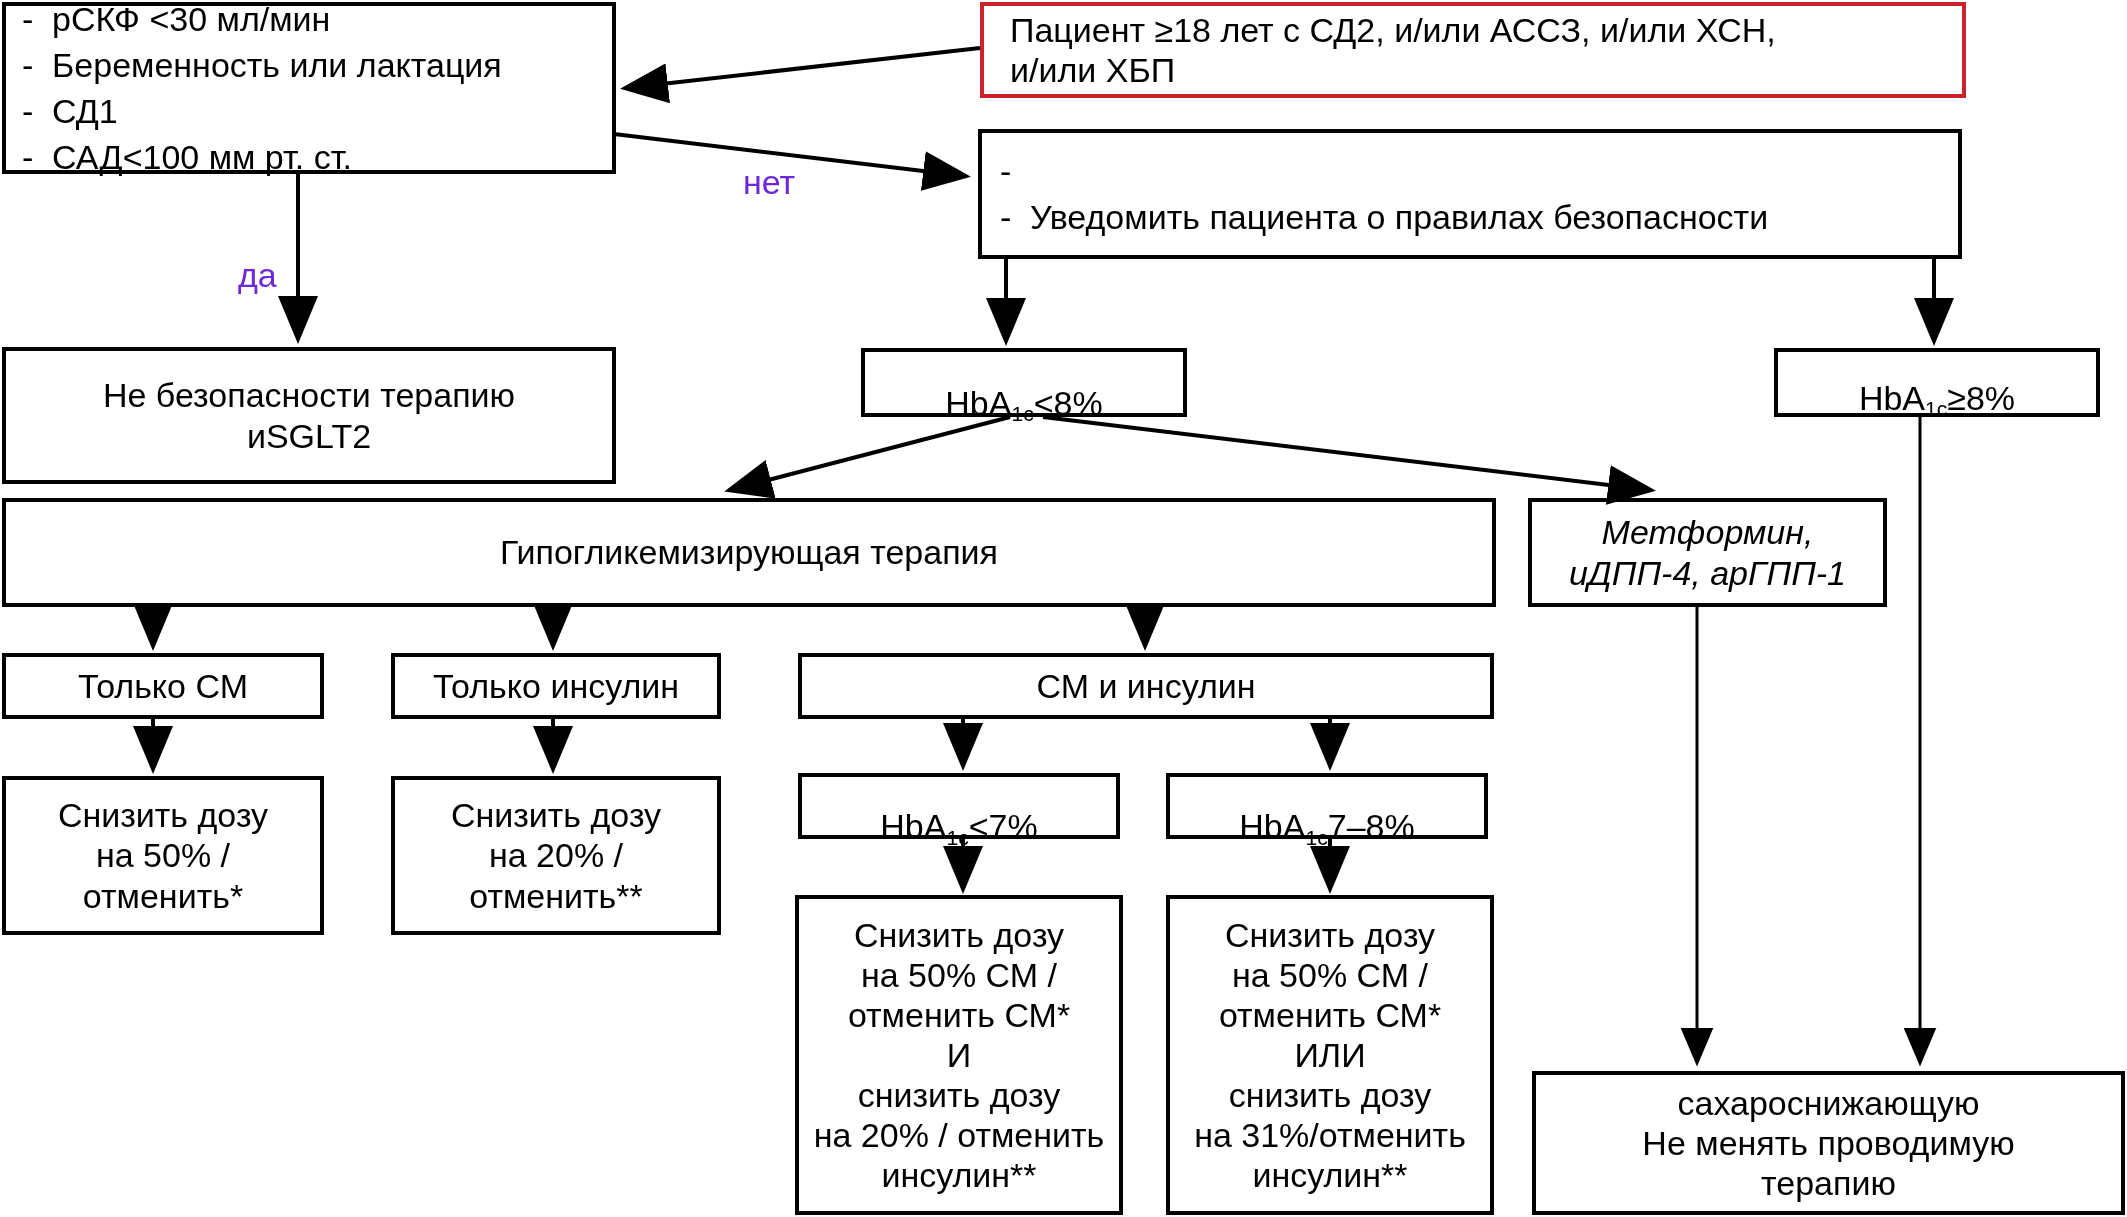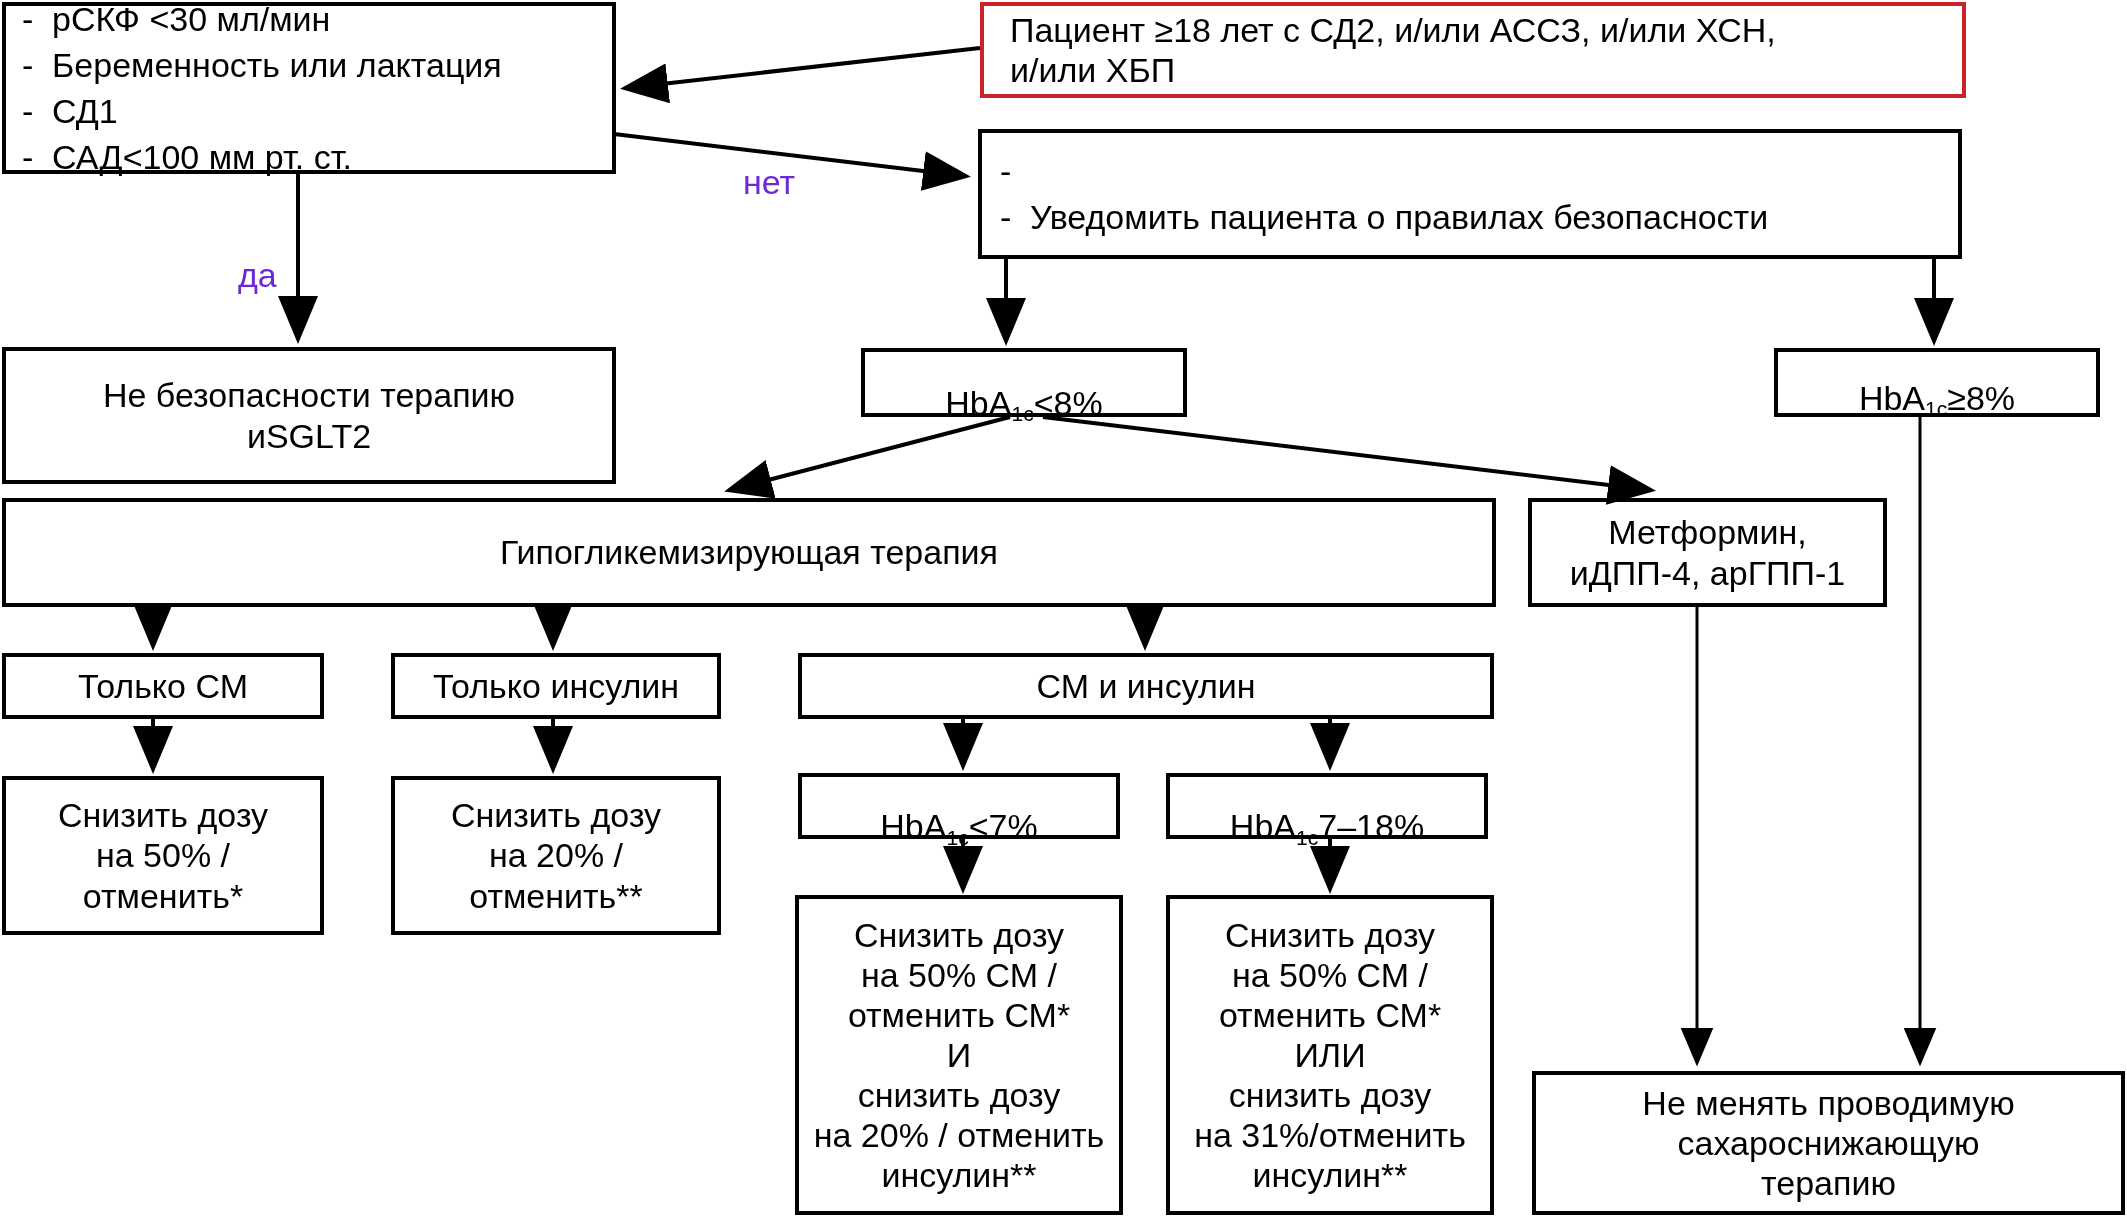--- a/index.html
+++ b/index.html
@@ -227,21 +227,21 @@
   <div class="node-text center" style="left:1776px; top:345px; width:322px; height:65px;">
     <div>
       <span>HbA</span><sub>1c</sub><span>≥8%</span>
     </div>
   </div>
 
   <div class="node-text center" style="left:4px; top:500px; width:1490px; height:105px;">
     <div>Гипогликемизирующая терапия</div>
   </div>
 
-  <div class="node-text center" style="left:1530px; top:500px; width:355px; height:105px;">
+  <div class="node-text center" style="left:1530px; top:500px; width:355px; height:105px;font-style:italic;">
     <div>Метформин,</div>
     <div>иДПП-4, арГПП-1</div>
   </div>
 
   <div class="node-text center" style="left:4px; top:655px; width:318px; height:62px;text-align:center;">
     <div>Только СМ</div>
   </div>
 
   <div class="node-text center" style="left:393px; top:655px; width:326px; height:62px;">
     <div>Только инсулин</div>
@@ -264,21 +264,21 @@
   </div>
 
   <div class="node-text center" style="left:800px; top:775px; width:318px; height:62px;">
     <div>
       <span>HbA</span><sub>1c</sub><span>&lt;7%</span>
     </div>
   </div>
 
   <div class="node-text center" style="left:1168px; top:775px; width:318px; height:62px;">
     <div>
-      <span>HbA</span><sub>1c</sub><span>7–18%</span>
+      <span>HbA</span><sub>1c</sub><span>7–8%</span>
     </div>
   </div>
 
   <div class="node-text center" style="left:797px; top:897px; width:324px; height:316px;">
     <div>Снизить дозу</div>
     <div>на 50% СМ /</div>
     <div>отменить СМ*</div>
     <div>И</div>
     <div>снизить дозу</div>
     <div>на 20% / отменить</div>
@@ -289,22 +289,22 @@
     <div>Снизить дозу</div>
     <div>на 50% СМ /</div>
     <div>отменить СМ*</div>
     <div>ИЛИ</div>
     <div>снизить дозу</div>
     <div>на 31%/отменить</div>
     <div>инсулин**</div>
   </div>
 
   <div class="node-text center" style="left:1534px; top:1073px; width:589px; height:140px;">
+    <div>сахароснижающую</div>
     <div>Не менять проводимую</div>
-    <div>сахароснижающую</div>
     <div>терапию</div>
   </div>
 
   <div class="edge-label" style="left:238px; top:258px;">да</div>
 
   <div class="edge-label" style="left:743px; top:165px;">нет</div>
 
 </div>
 
 </body></html>

